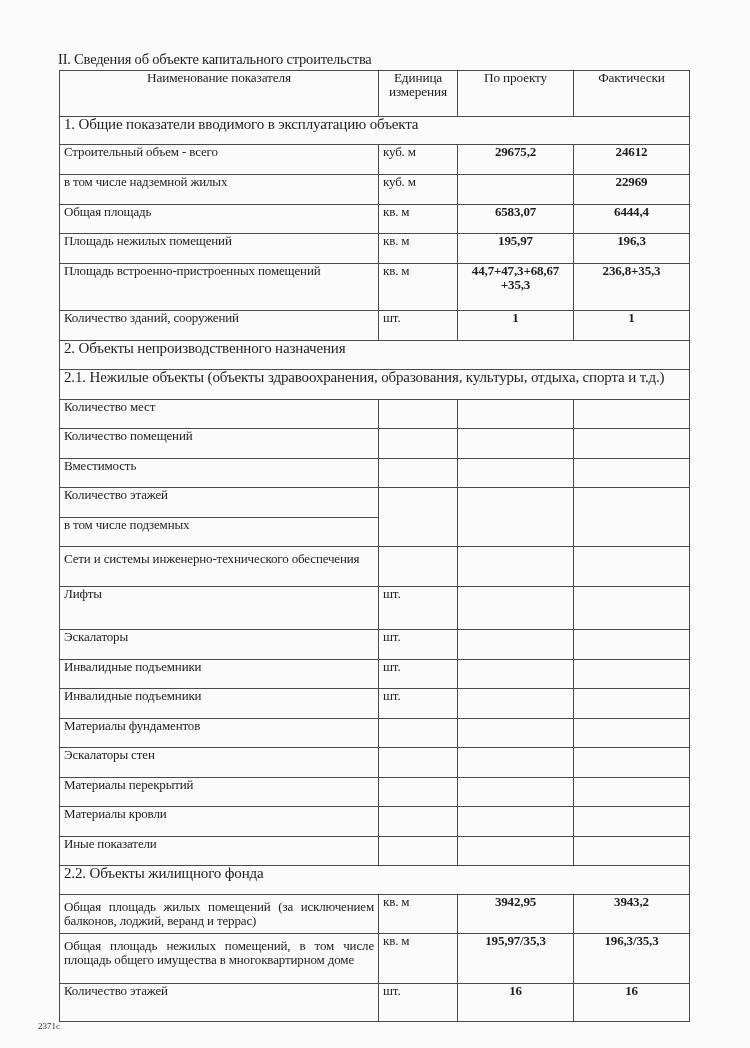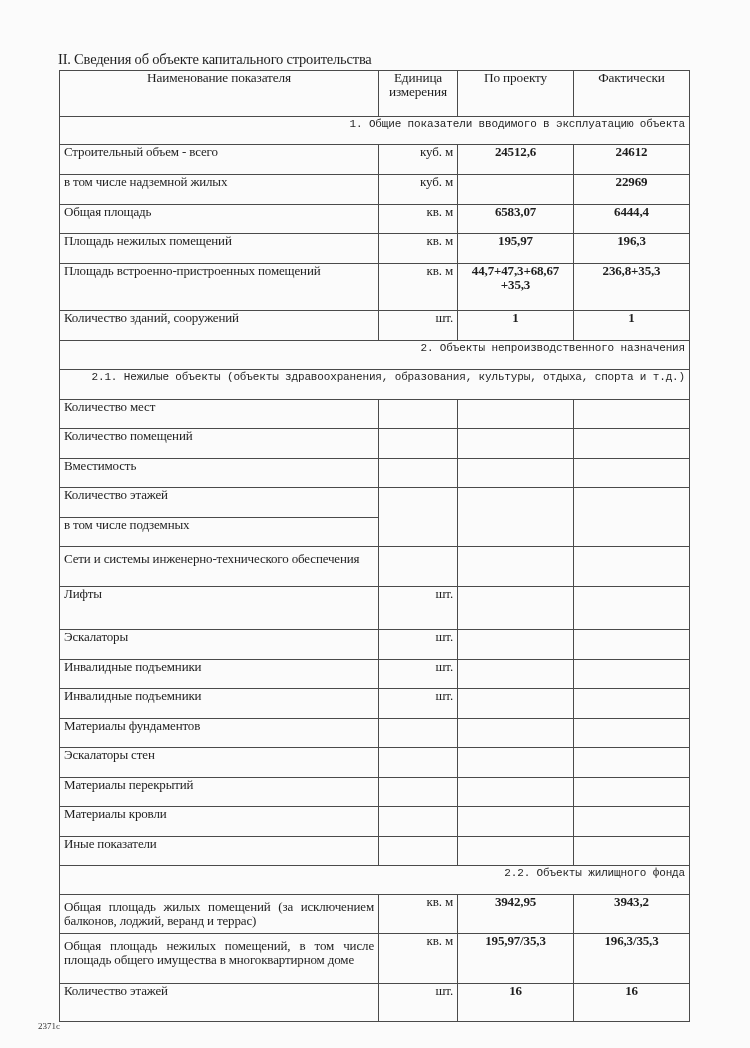--- a/index.html
+++ b/index.html
@@ -31,24 +31,24 @@
     padding: 0 4px;
     vertical-align: top;
     line-height: 14px;
     letter-spacing: -0.15px;
   }
   col.c1 { width: 319px; }
   col.c2 { width: 79px; }
   col.c3 { width: 116px; }
   col.c4 { width: 116px; }
   td.hdr { text-align: center; padding-top: 6px; font-size: 13.3px; }
-  td.sec { text-align: right; vertical-align: middle; font-size: 11px; font-family: Liberation Mono, monospace; }
+  td.sec { text-align: left; vertical-align: middle; font-size: 15px; }
   td.name { padding-top: 8px; text-align: left; }
   td.name.just { text-align: justify; text-align-last: left; padding-top: 5px; margin-top: 9px; }
-  td.unit { text-align: right; padding-top: 8px; }
+  td.unit { text-align: left; padding-top: 8px; }
   td.val { text-align: center; padding-top: 8px; font-weight: bold; }
   td.just { padding-top: 5px; }
   .footer-code {
     position: absolute;
     left: 38px; top: 1021px;
     font-size: 9px;
     color: #333;
   }
 </style>
 </head>
@@ -71,21 +71,21 @@
       <td class="hdr">По проекту</td>
       <td class="hdr">Фактически</td>
     </tr>
 
     <tr style="height:28px">
       <td class="sec" colspan="4">1. Общие показатели вводимого в эксплуатацию объекта</td>
     </tr>
     <tr style="height:30px">
       <td class="name">Строительный объем - всего</td>
       <td class="unit">куб. м</td>
-      <td class="val">24512,6</td>
+      <td class="val">29675,2</td>
       <td class="val">24612</td>
     </tr>
     <tr style="height:30px">
       <td class="name">в том числе надземной жилых</td>
       <td class="unit">куб. м</td>
       <td class="val"></td>
       <td class="val">22969</td>
     </tr>
     <tr style="height:29px">
       <td class="name">Общая площадь</td>

